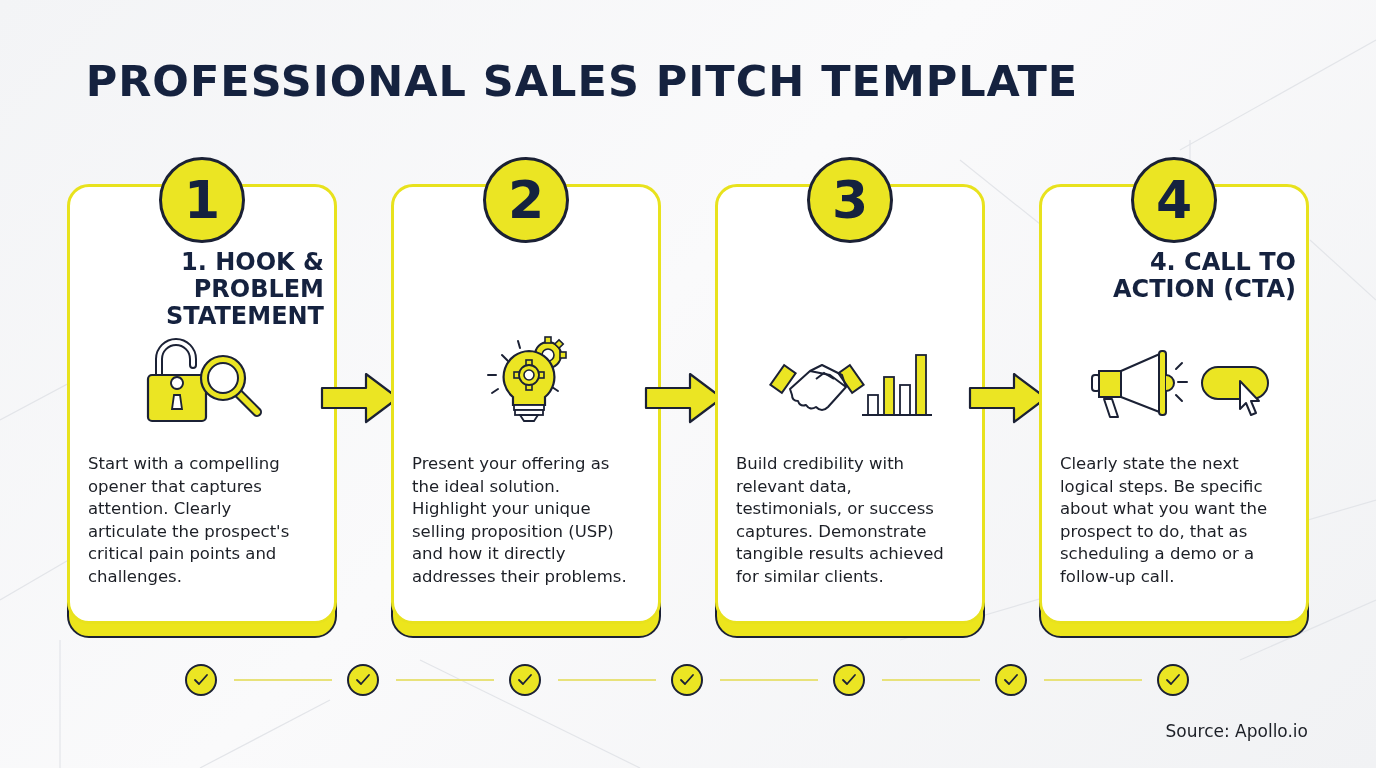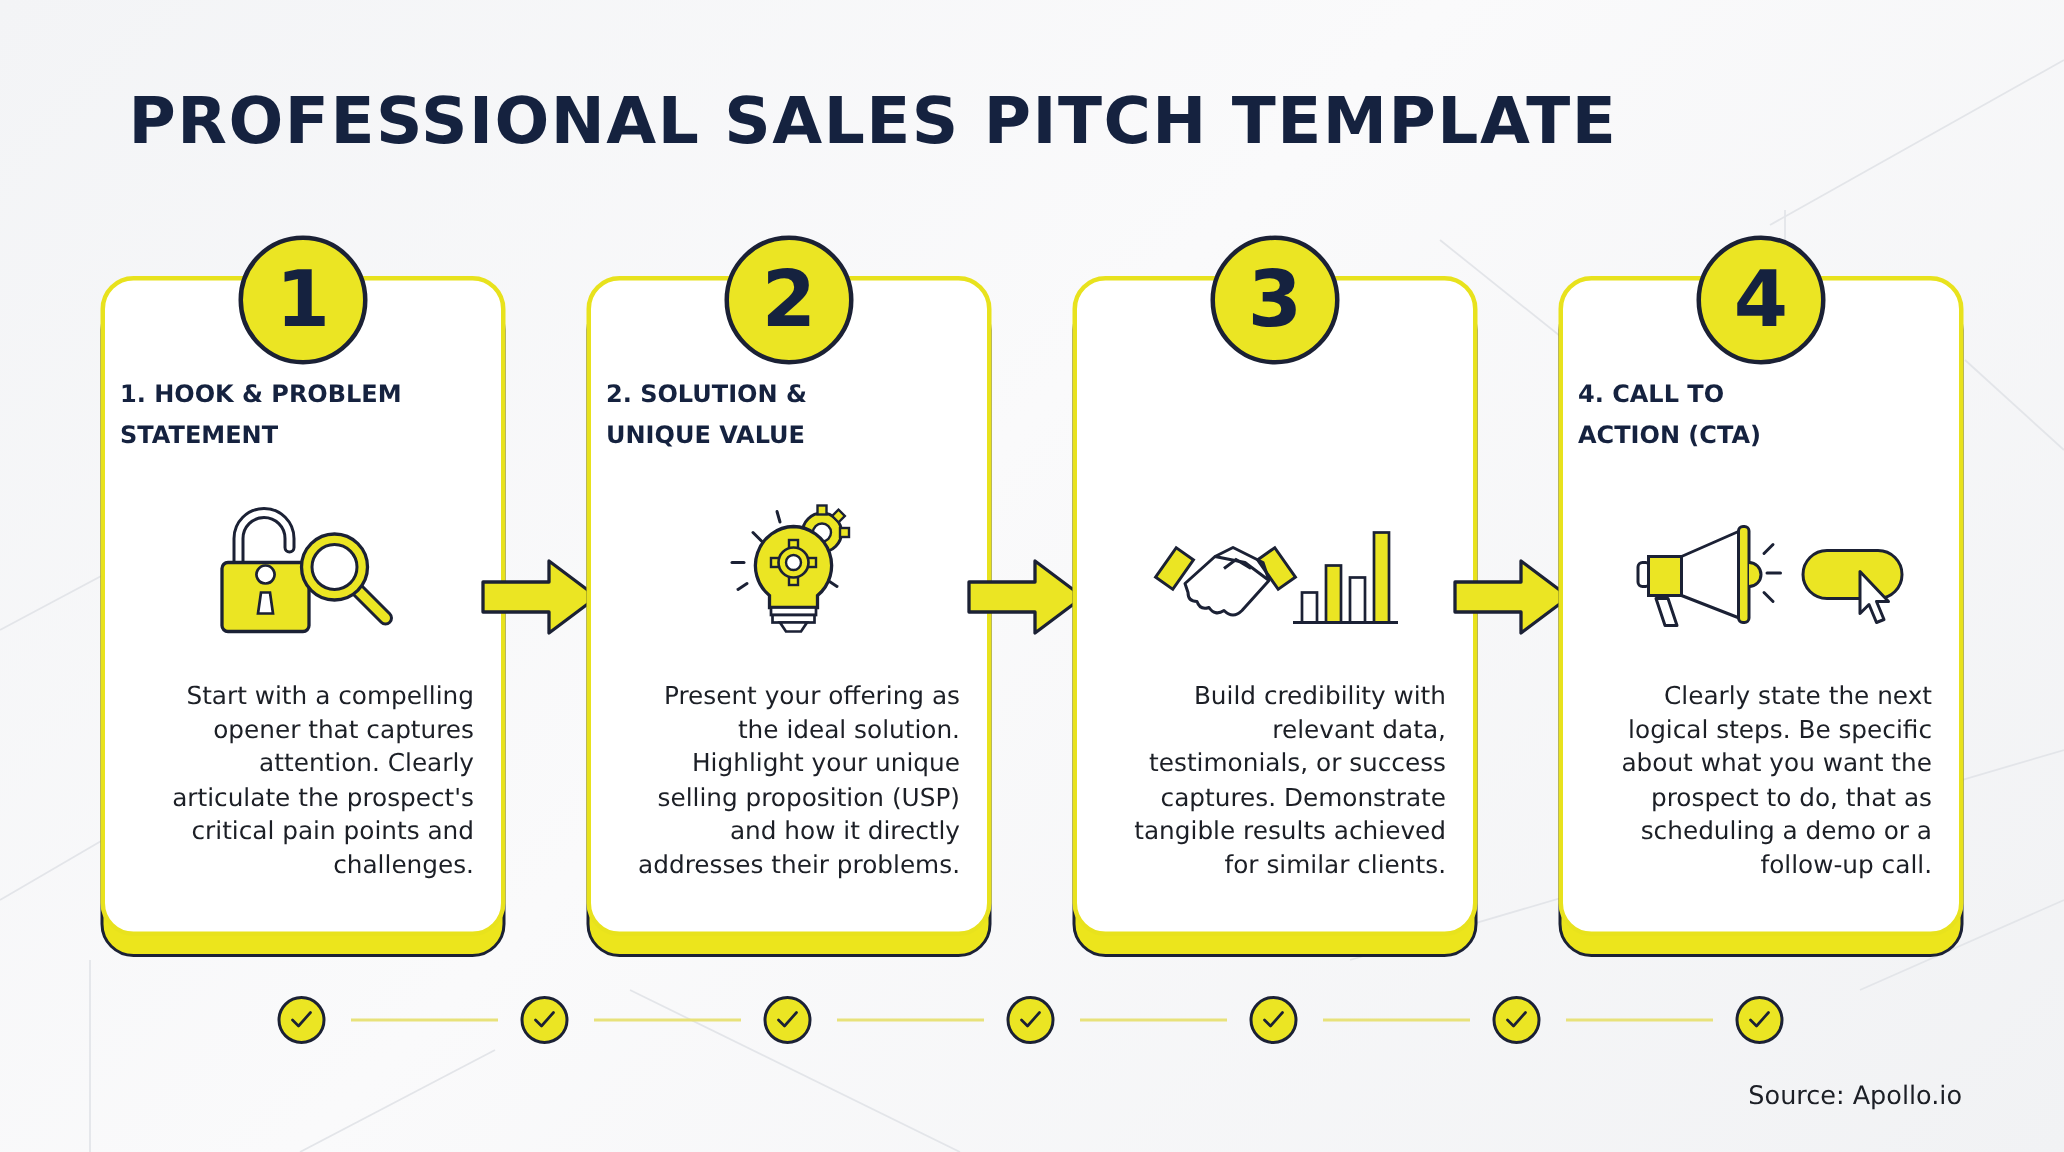--- a/index.html
+++ b/index.html
@@ -29,29 +29,29 @@
   .badge {
     position: absolute; left: 50%; top: -30px; transform: translateX(-50%);
     width: 86px; height: 86px; border-radius: 50%;
     background: #ebe523; border: 3px solid #1b2135;
     display: flex; align-items: center; justify-content: center;
     font-size: 52px; font-weight: 700; color: #15223f;
     font-family: "DejaVu Sans", sans-serif;
   }
   .card-title {
     position: absolute; top: 62px; left: 10px; right: 10px;
-    text-align: left; font-size: 16px; font-weight: 700;
+    text-align: right; font-size: 24px; font-weight: 700;
     line-height: 27px; color: #15223f;
     font-family: "DejaVu Sans", sans-serif;
     white-space: pre-line;
   }
   .card-icon { position: absolute; top: 148px; left: 0; width: 270px; height: 90px; }
   .card-body {
     position: absolute; top: 266px; left: 18px; right: 18px;
-    text-align: right; font-size: 16.5px; line-height: 22.5px;
+    text-align: left; font-size: 16.5px; line-height: 22.5px;
     color: #1c1f26; white-space: pre-line;
     font-family: "DejaVu Sans", sans-serif;
   }
   .arrow { position: absolute; top: 372px; width: 80px; height: 52px; }
   .tick-row { position: absolute; top: 662px; left: 0; width: 1376px; height: 36px; }
   .tick {
     position: absolute; top: 2px; width: 32px; height: 32px; border-radius: 50%;
     background: #ebe523; border: 2px solid #1b2135;
     display: flex; align-items: center; justify-content: center;
   }
@@ -110,22 +110,20 @@
 </div>
 
 <svg class="arrow" style="left:320px;" viewBox="0 0 80 52">
   <path d="M2 16 H46 V2 L78 26 L46 50 V36 H2 Z" fill="#ebe523" stroke="#1b2135" stroke-width="2.2" stroke-linejoin="round"></path>
 </svg>
 
 <div class="card-wrap" style="left:391px;">
   <div class="card-shadow"></div>
   <div class="card">
     <div class="badge">2</div>
-    <div class="card-title">2. SOLUTION &amp;
-UNIQUE VALUE</div>
     <svg class="card-icon" viewBox="0 0 270 90">
 
       <g transform="translate(154,20)">
         <circle r="13" fill="#ebe523" stroke="#1b2135" stroke-width="2"></circle>
         <g fill="#ebe523" stroke="#1b2135" stroke-width="1.6">
           <rect x="-3" y="-18" width="6" height="6"></rect>
           <rect x="-3" y="12" width="6" height="6"></rect>
           <rect x="-18" y="-3" width="6" height="6"></rect>
           <rect x="12" y="-3" width="6" height="6"></rect>
           <rect x="8" y="-14" width="6" height="6" transform="rotate(45 11 -11)"></rect>

